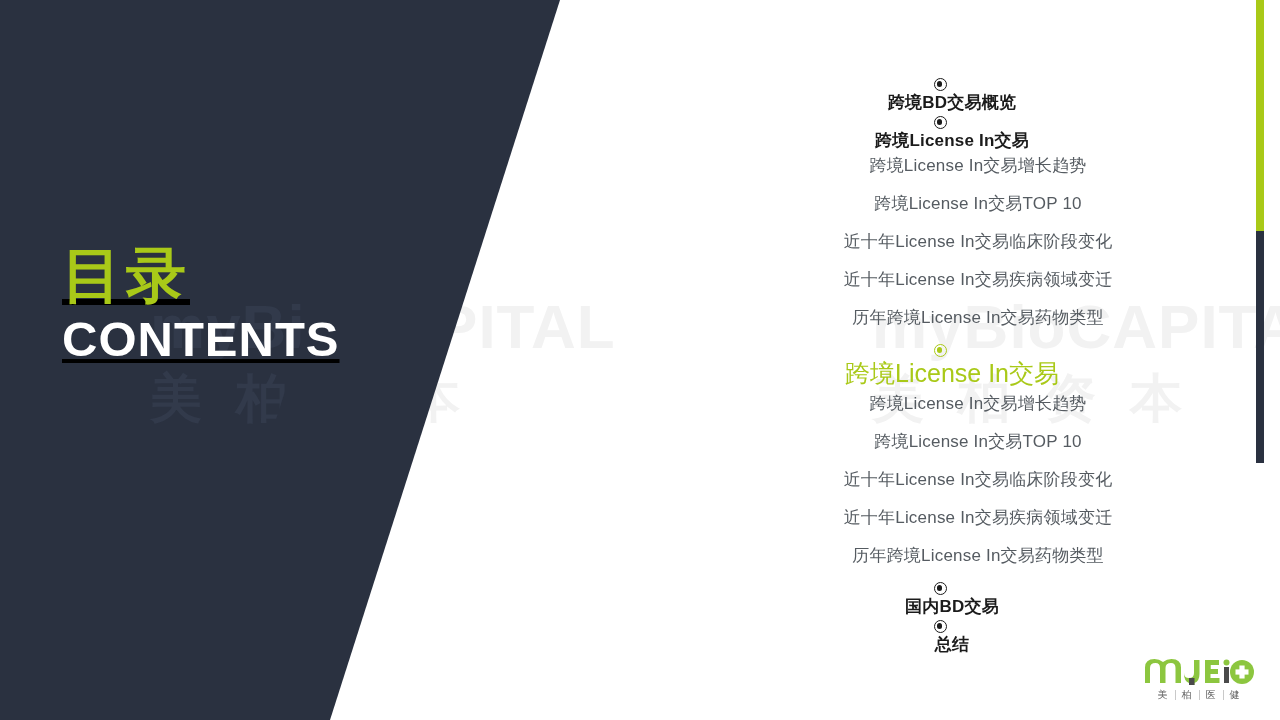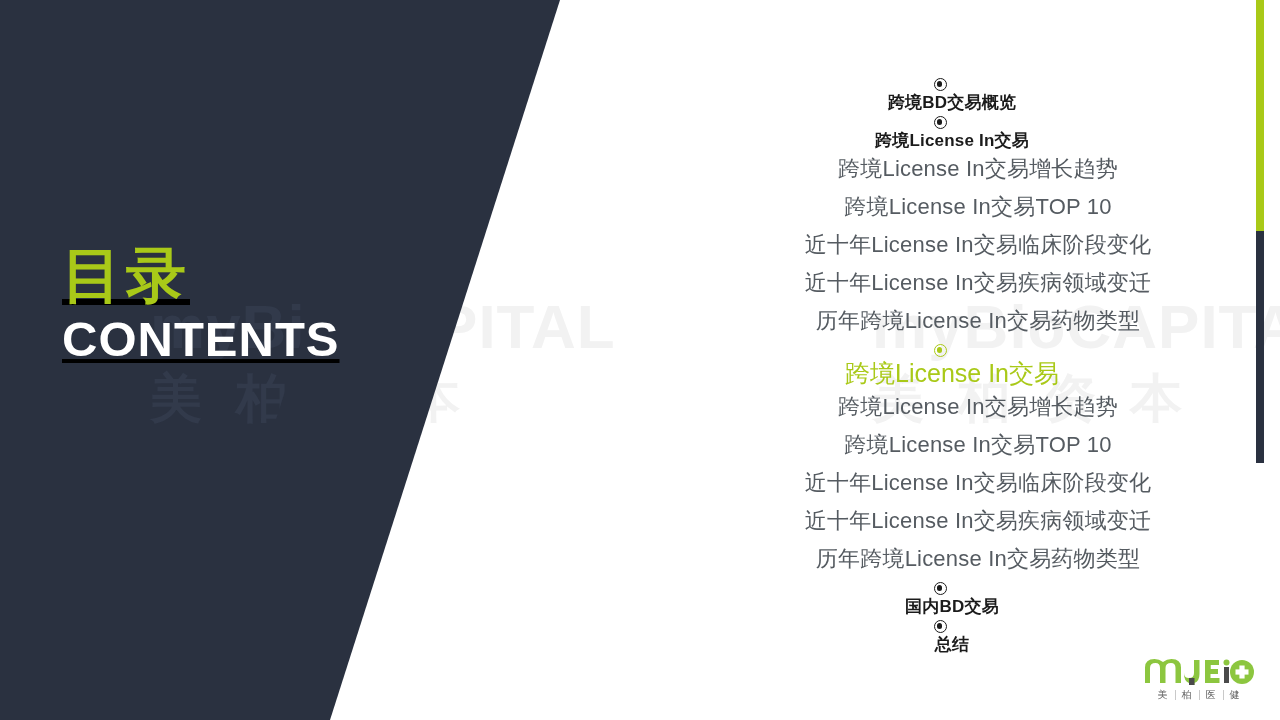--- a/index.html
+++ b/index.html
@@ -139,21 +139,21 @@
     letter-spacing: 0.2px;
   }
   .toc-row.highlight .toc-l1-text {
     font-size: 25px;
     font-weight: normal;
     color: #a9c918;
     letter-spacing: 0px;
   }
   .toc-row.highlight { height: 48px; }
   .toc-l2-text {
-    font-size: 22px;
+    font-size: 17px;
     font-weight: normal;
     color: #555b61;
     letter-spacing: 0.2px;
   }
 
   
   .edge-bar {
     position: absolute;
     right: 16px;
     width: 8px;

